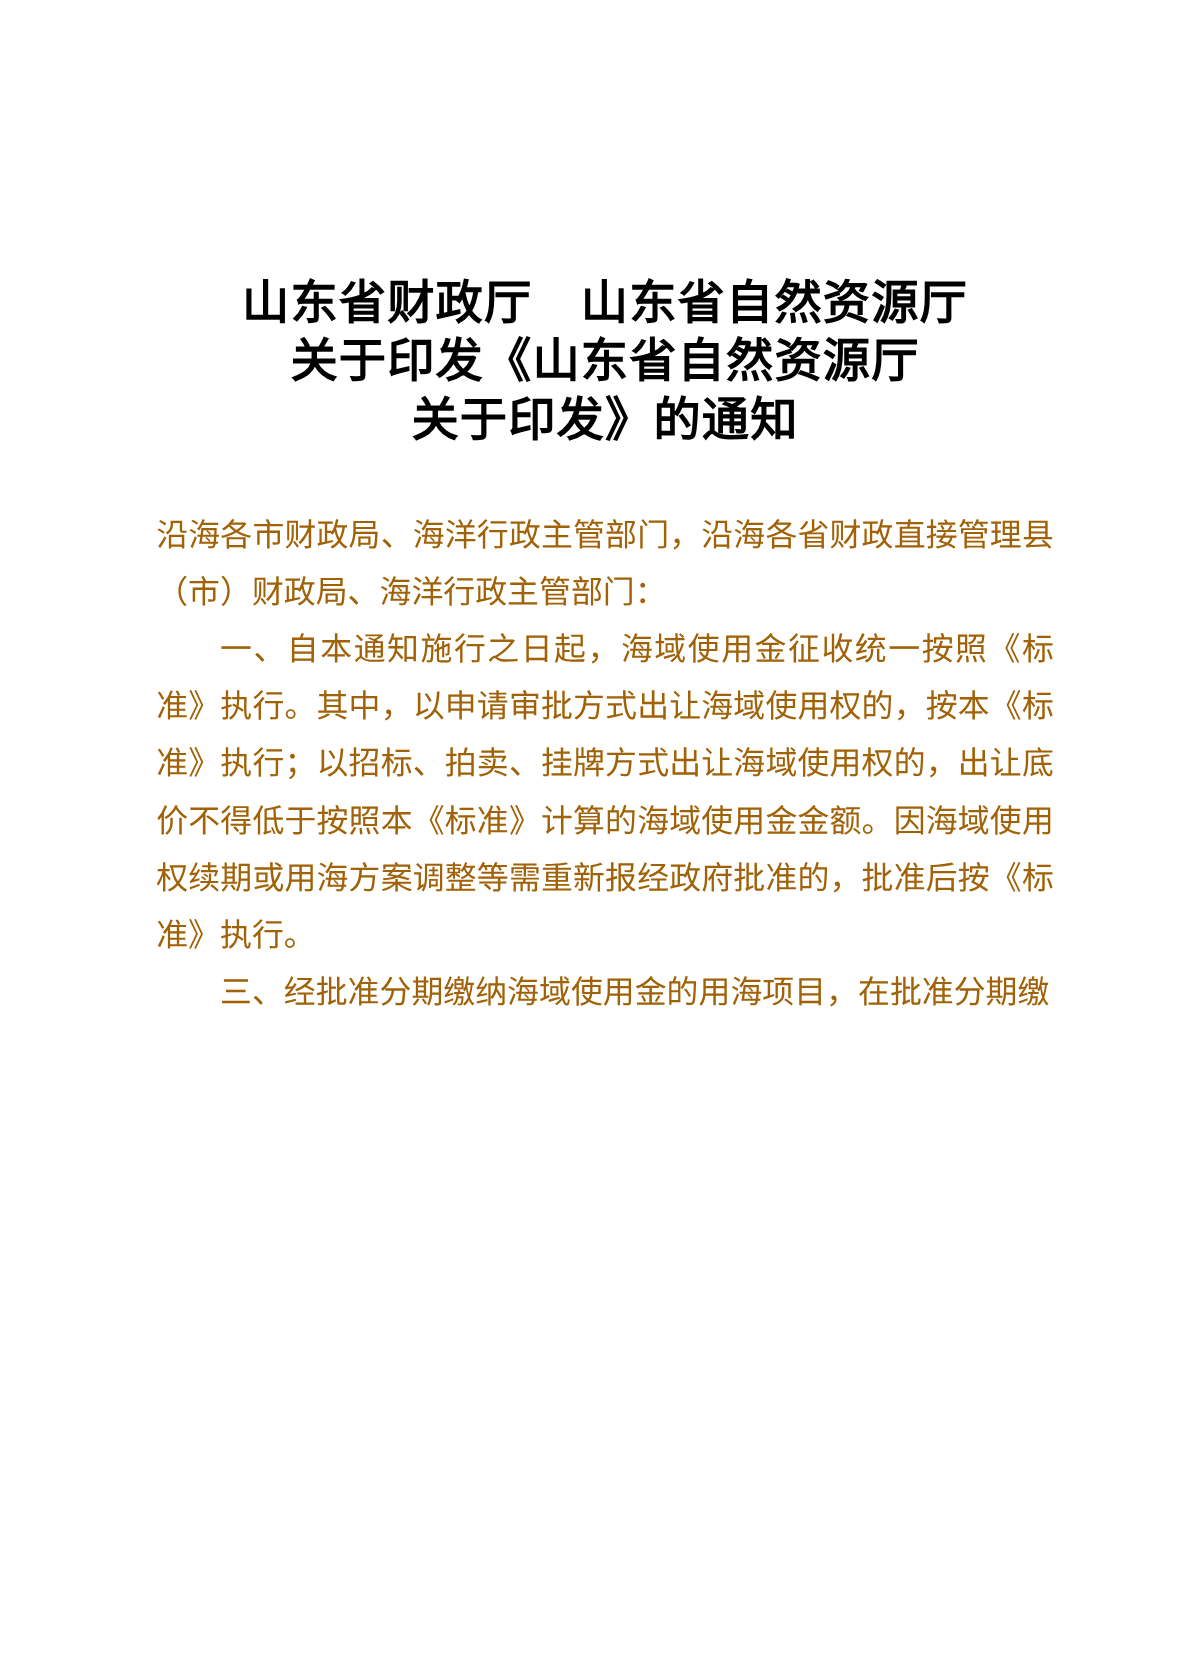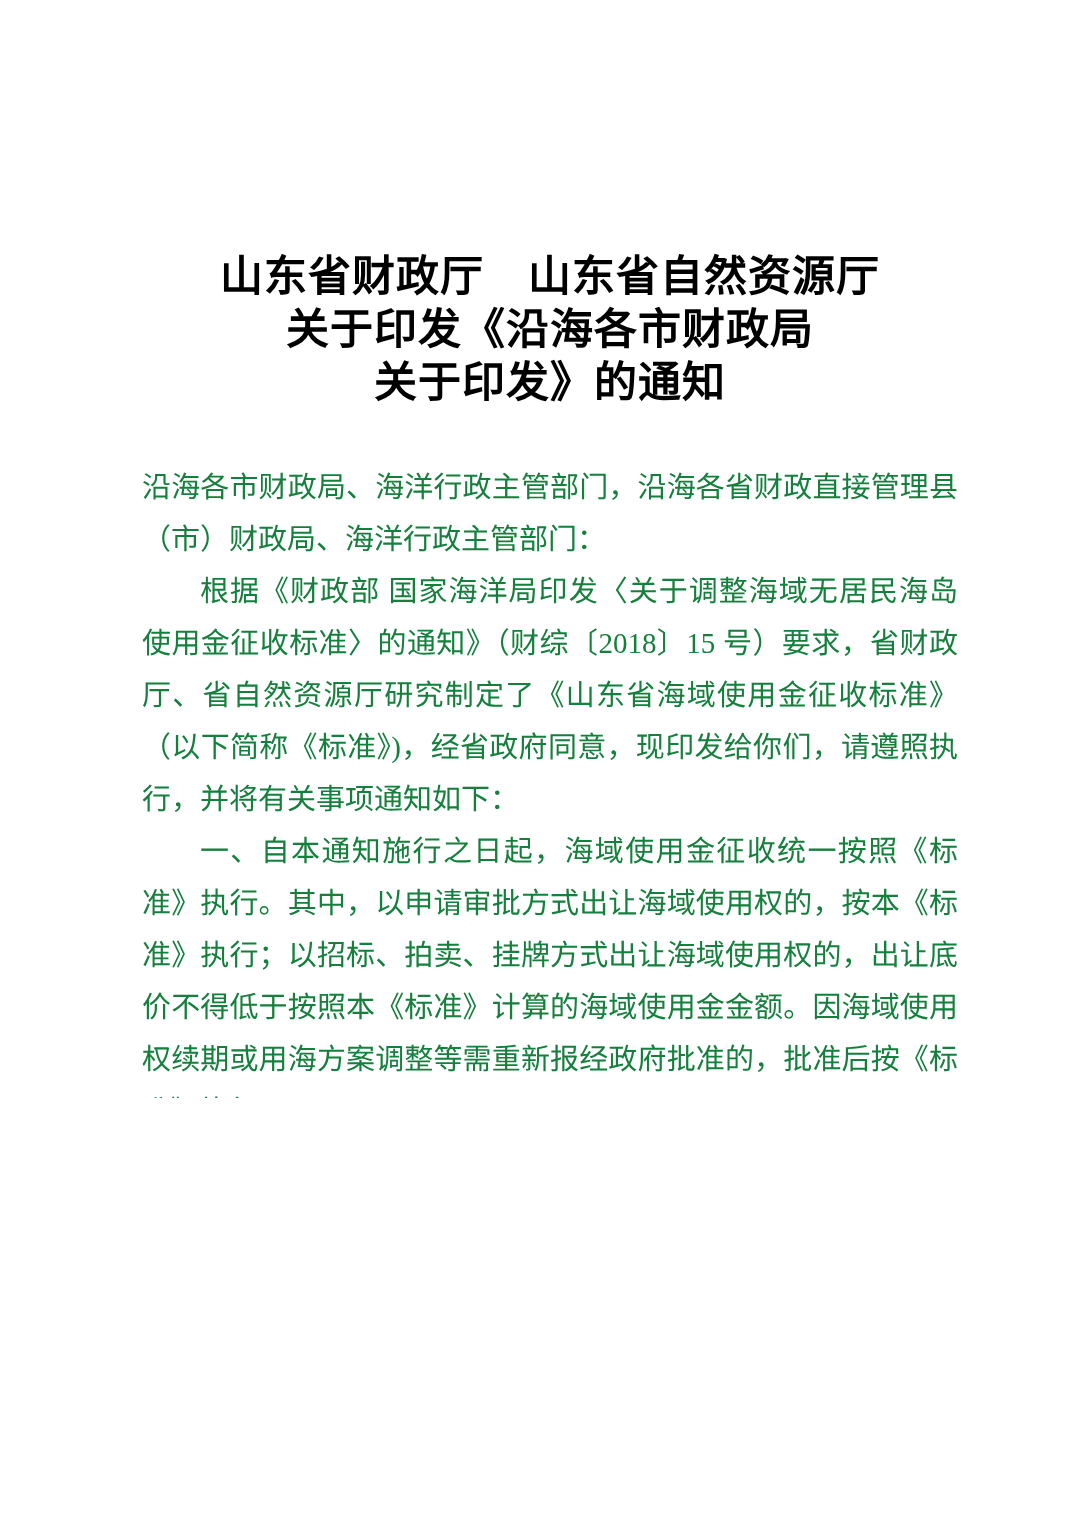--- a/index.html
+++ b/index.html
@@ -29,40 +29,40 @@
   }
   .title-line {
     white-space: nowrap;
   }
   .doc-body {
     margin-top: 52px;
     font-size: 29px;
     line-height: 52px;
     text-align: justify;
     text-align-last: left;
-    color: #15803d;
+    color: #a16207;
   }
   .para {
     margin: 0;
     word-break: break-all;
     overflow-wrap: break-word;
   }
   .para.indent {
     text-indent: 2em;
   }
 </style>
 </head>
 <body>
 
 <div class="page">
   <header class="doc-title">
     <div class="title-line">山东省财政厅　山东省自然资源厅</div>
-    <div class="title-line">关于印发《沿海各市财政局</div>
+    <div class="title-line">关于印发《山东省自然资源厅</div>
     <div class="title-line">关于印发》的通知</div>
   </header>
 
   <main class="doc-body">
       <p class="para">沿海各市财政局、海洋行政主管部门，沿海各省财政直接管理县（市）财政局、海洋行政主管部门：</p>
-      <p class="para indent">根据《财政部 国家海洋局印发〈关于调整海域无居民海岛使用金征收标准〉的通知》（财综〔2018〕15 号）要求，省财政厅、省自然资源厅研究制定了《山东省海域使用金征收标准》（以下简称《标准》)，经省政府同意，现印发给你们，请遵照执行，并将有关事项通知如下：</p>
       <p class="para indent">一、自本通知施行之日起，海域使用金征收统一按照《标准》执行。其中，以申请审批方式出让海域使用权的，按本《标准》执行；以招标、拍卖、挂牌方式出让海域使用权的，出让底价不得低于按照本《标准》计算的海域使用金金额。因海域使用权续期或用海方案调整等需重新报经政府批准的，批准后按《标准》执行。</p>
+      <p class="para indent">三、经批准分期缴纳海域使用金的用海项目，在批准分期缴</p>
     </main>
 
 </div>
 
 </body></html>

